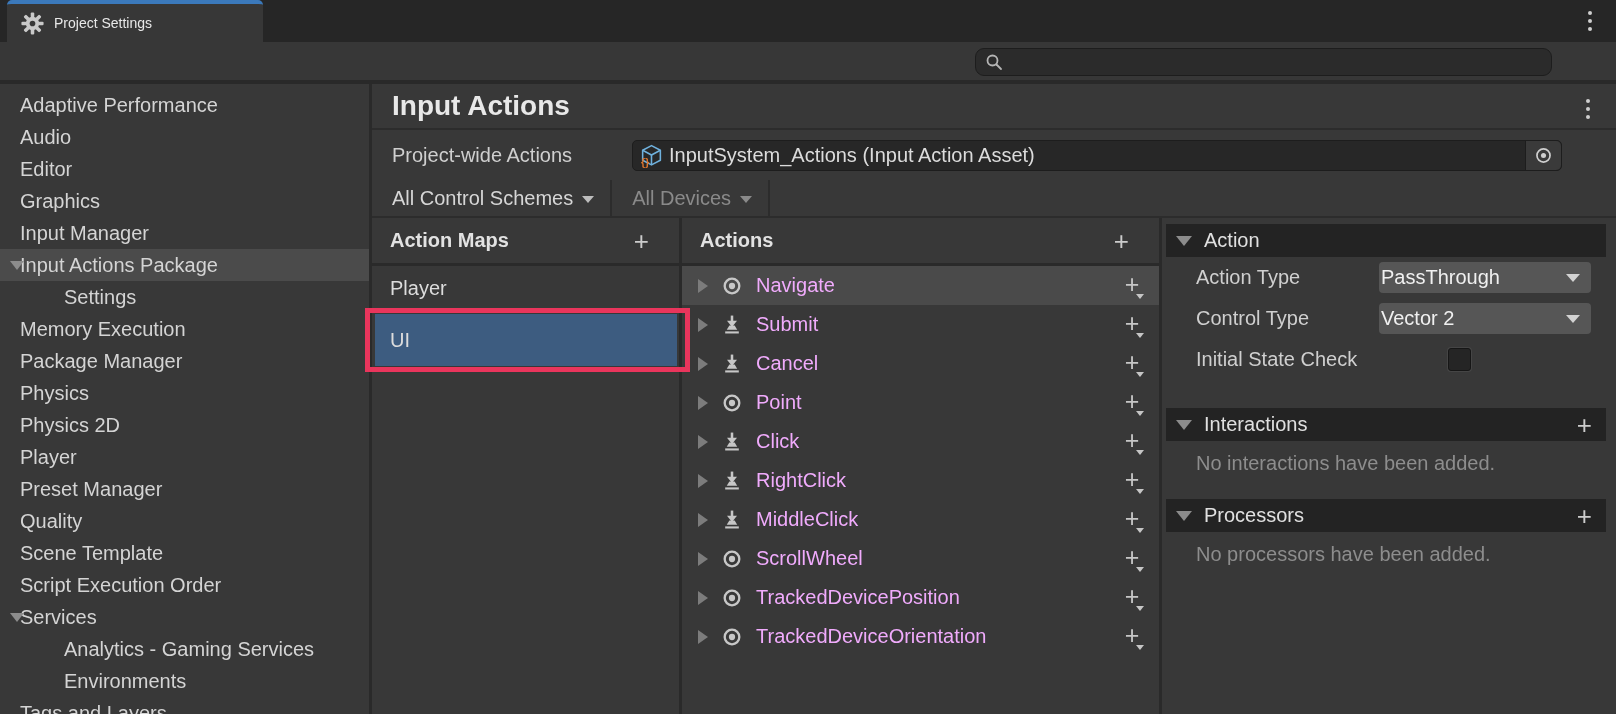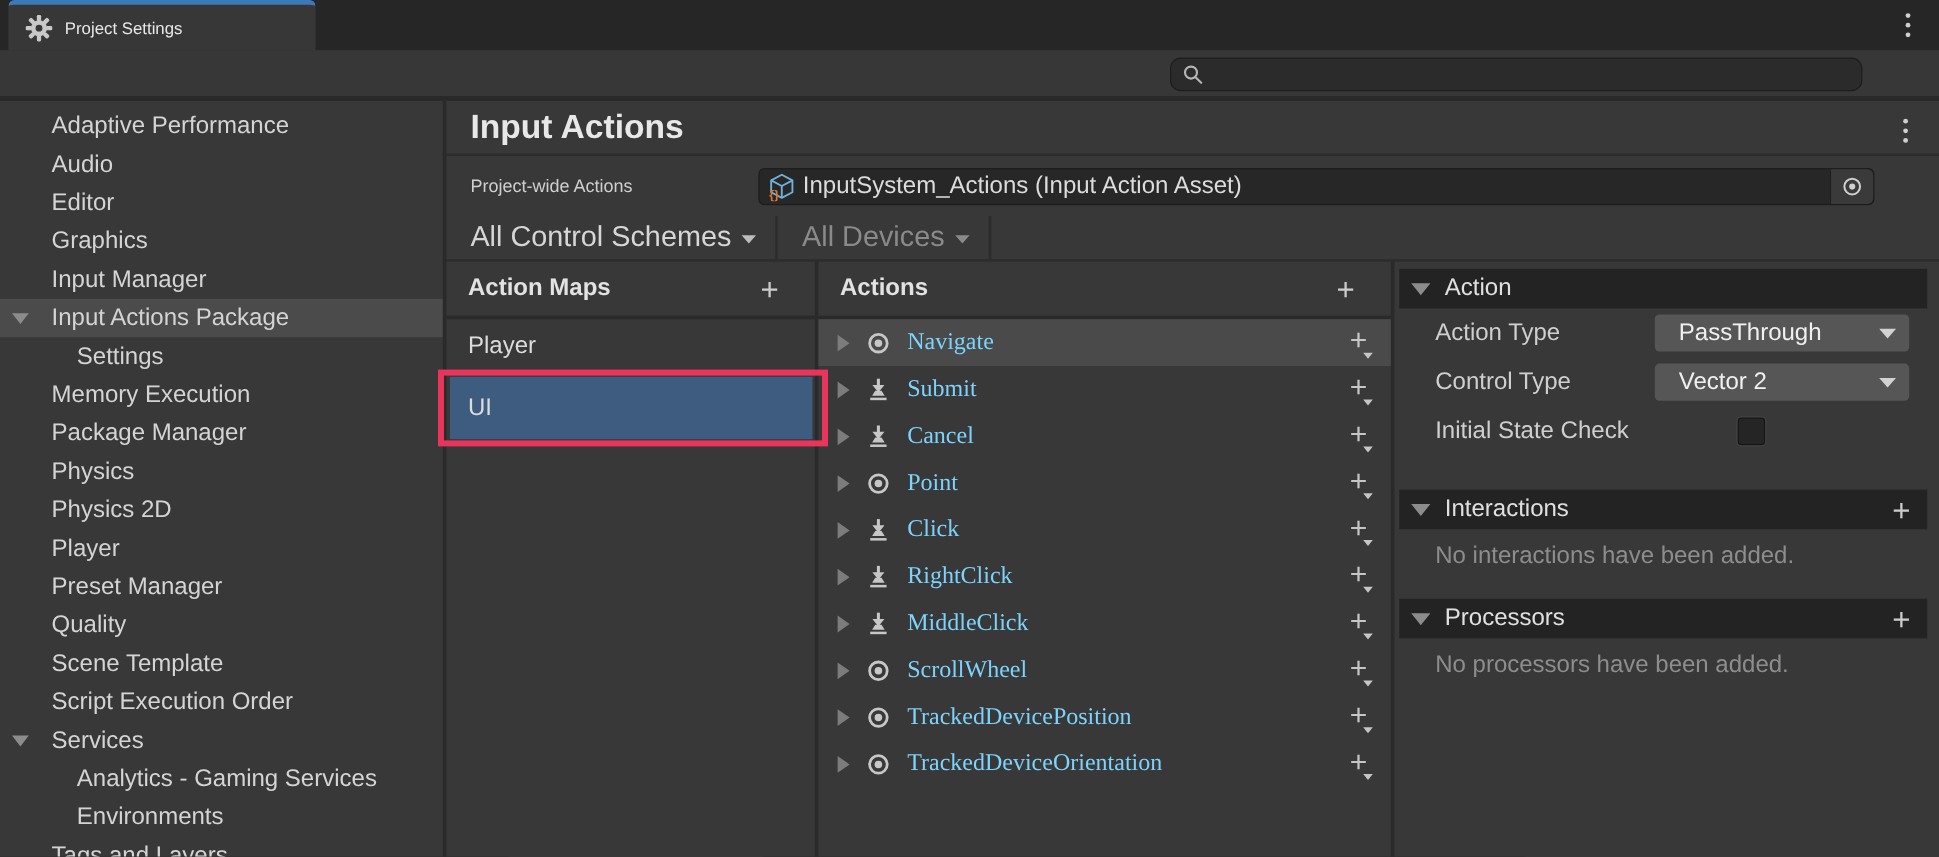--- a/index.html
+++ b/index.html
@@ -28,43 +28,43 @@
   
   .toolbar{height:42px;background:var(--bg-tab);border-bottom:4px solid #292929;position:relative;}
   .search{position:absolute;left:975px;top:6px;width:577px;height:28px;background:#2b2b2b;
           border:1px solid var(--field-edge);border-radius:9px;display:flex;align-items:center;padding:0 9px;gap:6px;}
   .search input{flex:1;background:transparent;border:none;outline:none;color:#ddd;font-size:17px;font-family:inherit;}
 
   
   .content{display:flex;height:630px;}
   .sidebar{width:372px;border-right:3px solid var(--line);padding-top:5px;overflow:hidden;flex:none;}
   .side-item{height:32px;display:flex;align-items:center;font-size:20px;color:#d4d4d4;
-             padding-left:43px;position:relative;white-space:nowrap;cursor:default;}
+             padding-left:20px;position:relative;white-space:nowrap;cursor:default;}
   .side-item.indent{padding-left:64px;}
   .side-item.selected{background:#4b4b4b;}
   .fold{position:absolute;left:10px;top:12px;width:0;height:0;
         border-left:7px solid transparent;border-right:7px solid transparent;border-top:9px solid #8c8c8c;}
 
   .main{flex:1;display:flex;flex-direction:column;min-width:0;}
   .main-header{height:46px;border-bottom:2px solid #2c2c2c;display:flex;align-items:center;padding:14px 20px;position:relative;}
   .main-title{font-size:28px;font-weight:bold;color:var(--text-bright);}
   .main-header .kebab{position:absolute;right:22px;top:11px;}
 
   .pwa-row{height:50px;display:flex;align-items:center;padding-left:20px;}
-  .pwa-label{font-size:15px;color:#cfcfcf;width:240px;flex:none;}
+  .pwa-label{font-size:20px;color:#cfcfcf;width:240px;flex:none;}
   .object-field{flex:1;margin-right:54px;height:31px;background:var(--field);border:1px solid var(--field-edge);
                 border-radius:5px;display:flex;align-items:center;padding-left:6px;position:relative;cursor:default;}
   .asset-name{font-size:20px;color:#dcdcdc;margin-left:5px;white-space:nowrap;overflow:hidden;}
   .object-picker{position:absolute;right:0;top:0;bottom:0;width:36px;background:#3a3a3a;
                  border-left:1px solid var(--field-edge);border-radius:0 5px 5px 0;
                  display:flex;align-items:center;justify-content:center;}
 
   .schemes-row{height:38px;display:flex;align-items:stretch;border-bottom:2px solid #2c2c2c;}
   .scheme-btn{display:flex;align-items:center;gap:9px;padding:0 16px 0 20px;border-right:2px solid #2c2c2c;
-              font-size:24px;color:#d6d6d6;cursor:default;}
+              font-size:20px;color:#d6d6d6;cursor:default;}
   .scheme-btn .dd-arrow{width:0;height:0;border-left:6px solid transparent;border-right:6px solid transparent;
                         border-top:7px solid #bdbdbd;margin-top:3px;}
   .scheme-btn.disabled{color:#8a8a8a;}
   .scheme-btn.disabled .dd-arrow{border-top-color:#8a8a8a;}
 
   
   .columns{flex:1;display:flex;min-height:0;}
   .col{min-height:0;}
   .col-maps{width:310px;border-right:3px solid var(--line);flex:none;}
   .col-actions{width:480px;border-right:3px solid var(--line);flex:none;}
@@ -77,36 +77,36 @@
   .map-row{height:36px;display:flex;align-items:center;padding-left:18px;font-size:20px;color:#dcdcdc;margin-top:4px;cursor:default;}
   .map-row.selected{background:var(--sel-blue);height:52px;margin:8px 2px 0 3px;padding-left:15px;position:relative;}
   .map-row.annotated::after{content:"";position:absolute;top:-6px;bottom:-6px;left:-10px;right:-13px;
                             border:5px solid var(--red);pointer-events:none;z-index:10;}
 
   .action-row{height:39px;display:flex;align-items:center;padding:0 14px 0 8px;cursor:default;}
   .action-row.selected{background:var(--sel-gray);}
   .expander{width:0;height:0;border-top:7px solid transparent;border-bottom:7px solid transparent;
             border-left:10px solid #7c7c7c;margin:0 13px 0 8px;flex:none;}
   .action-icon{flex:none;margin-right:13px;display:flex;}
-  .action-name{font-size:20px;color:#7dd3fc;flex:1;white-space:nowrap;overflow:hidden;font-family:Liberation Serif, serif;}
+  .action-name{font-size:20px;color:#f0abfc;flex:1;white-space:nowrap;overflow:hidden;}
   .add-binding{position:relative;width:26px;height:30px;flex:none;text-align:center;cursor:default;}
   .add-binding .plus{font-size:25px;color:#c6c6c6;line-height:26px;}
   .add-binding .caret{position:absolute;right:1px;bottom:2px;width:0;height:0;
                       border-left:4px solid transparent;border-right:4px solid transparent;border-top:5px solid #c6c6c6;}
 
   
   .props-body{padding:6px 10px 0 4px;}
   .section-bar{height:33px;background:var(--bar);display:flex;align-items:center;padding:0 14px 0 10px;cursor:default;}
   .section-bar .fold2{width:0;height:0;border-left:8px solid transparent;border-right:8px solid transparent;
                       border-top:10px solid #8c8c8c;margin-right:12px;}
   .section-bar .label{font-size:20px;color:#e0e0e0;flex:1;}
   .prop-row{display:flex;align-items:center;height:41px;padding-left:30px;}
   .prop-label{width:183px;font-size:20px;color:#cfcfcf;flex:none;}
   .dropdown{width:212px;height:31px;background:var(--dropdown);border-radius:4px;display:flex;align-items:center;
-            padding:0 11px 0 20px;color:#f0f0f0;font-size:20px;cursor:default;}
+            padding:0 11px 0 2px;color:#f0f0f0;font-size:20px;cursor:default;}
   .dropdown .dd-arrow{margin-left:auto;width:0;height:0;border-left:7px solid transparent;border-right:7px solid transparent;
                       border-top:8px solid #d2d2d2;}
   .checkbox{width:23px;height:23px;background:#252525;border:1px solid #161616;border-radius:3px;
             box-shadow:0 0 0 1px #454545;margin-left:91px;cursor:default;}
   .empty-note{font-size:20px;color:var(--text-muted);padding:11px 0 24px 30px;}
   .gap28{height:28px;}
 </style>
 </head>
 <body>
 

